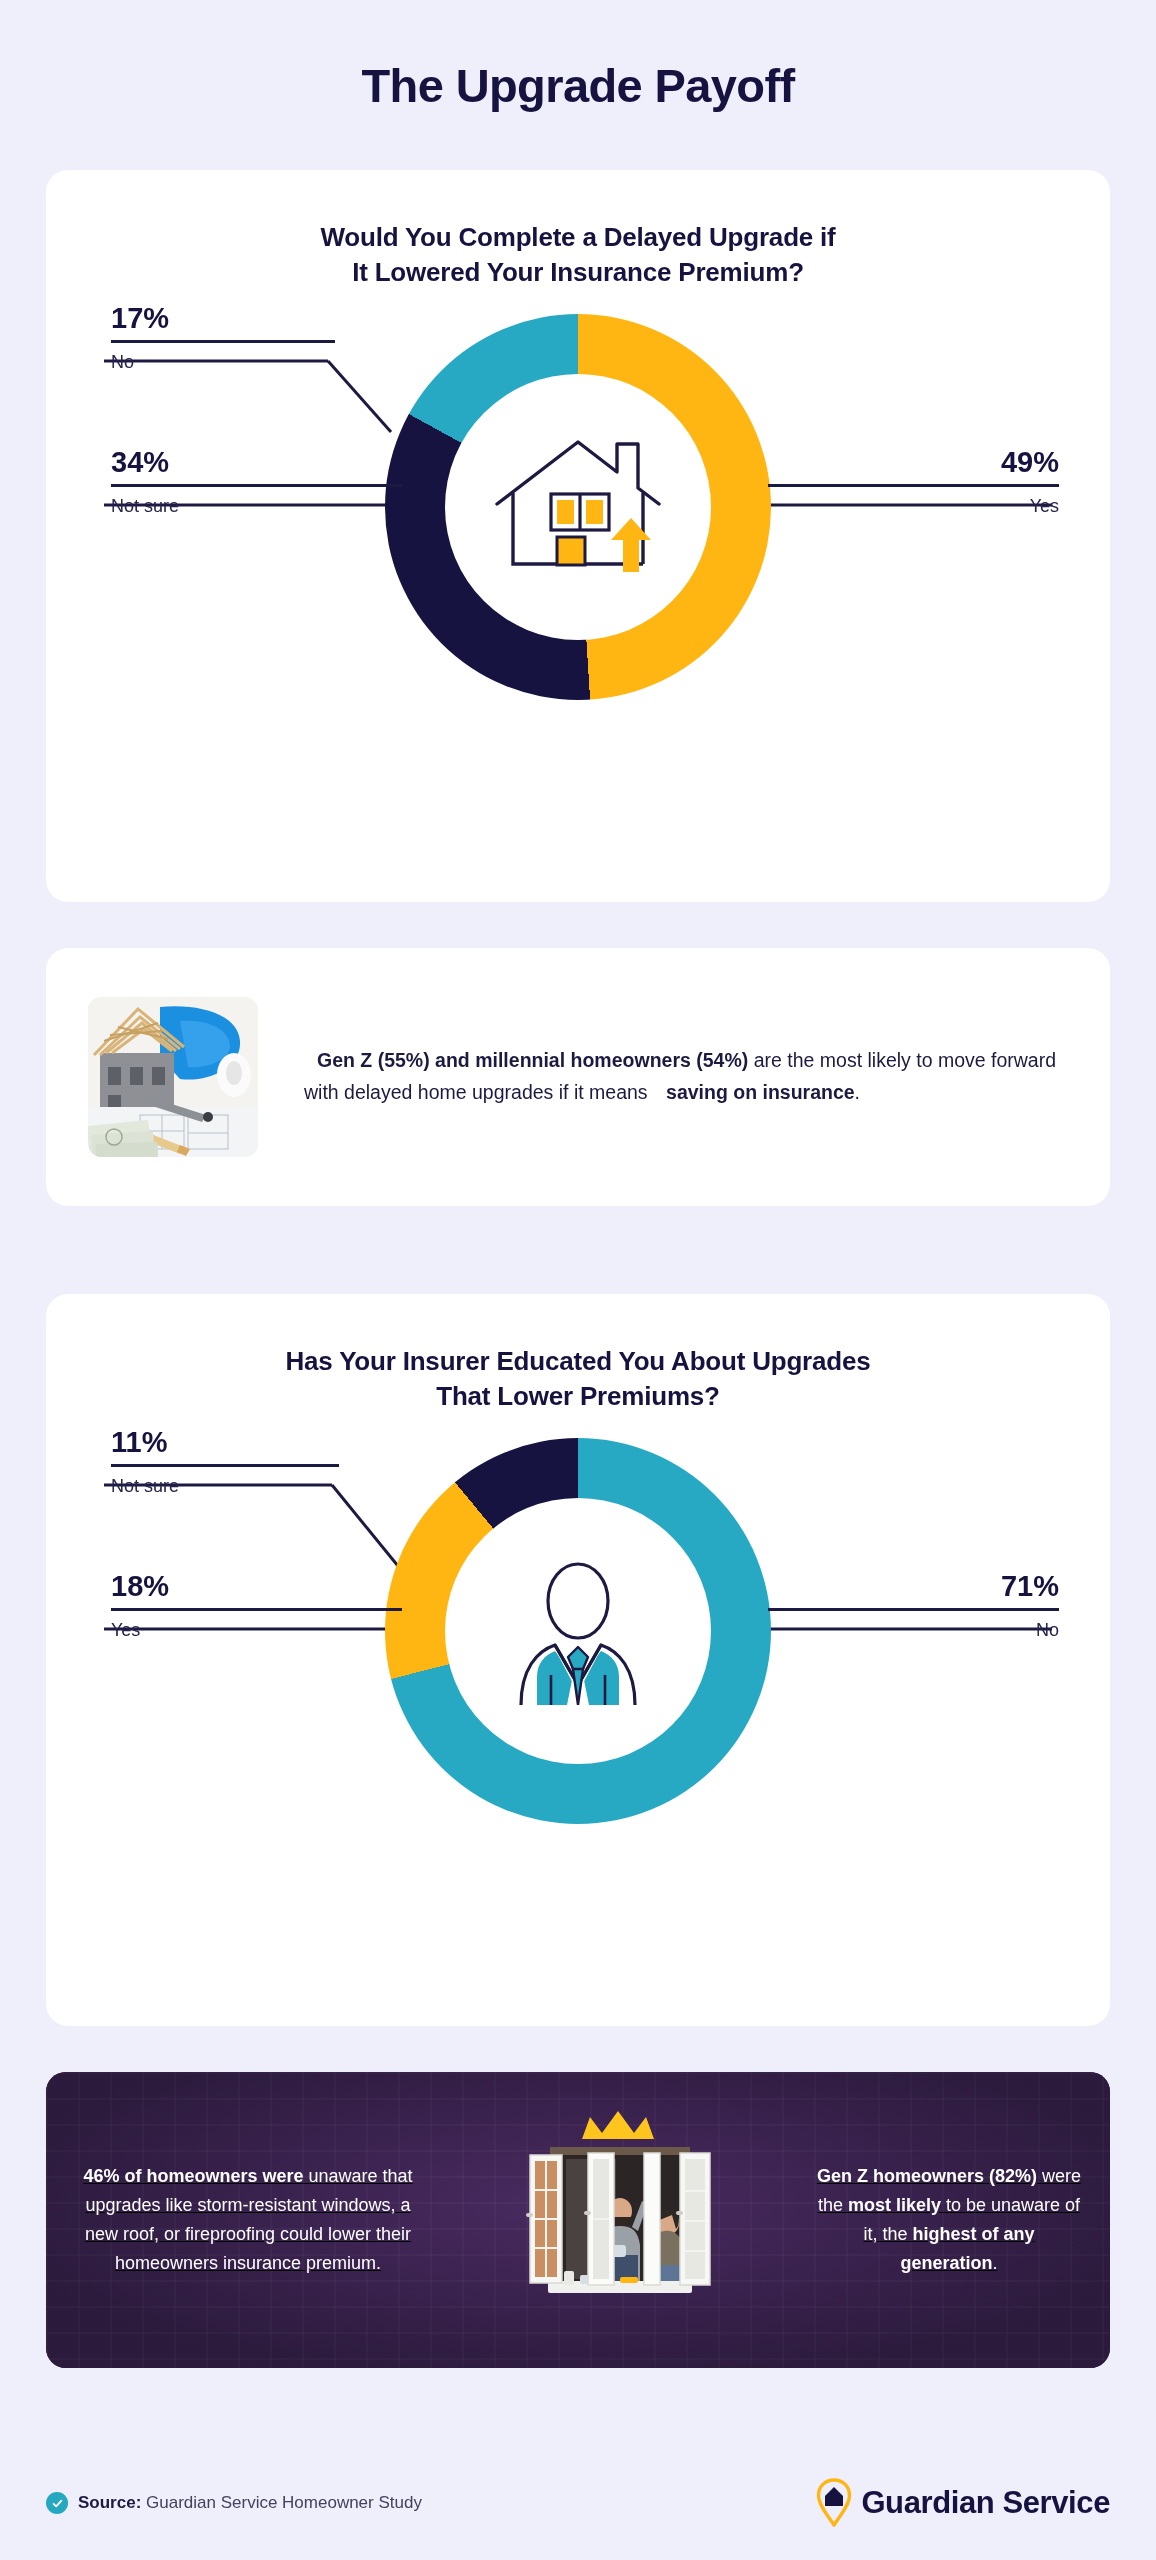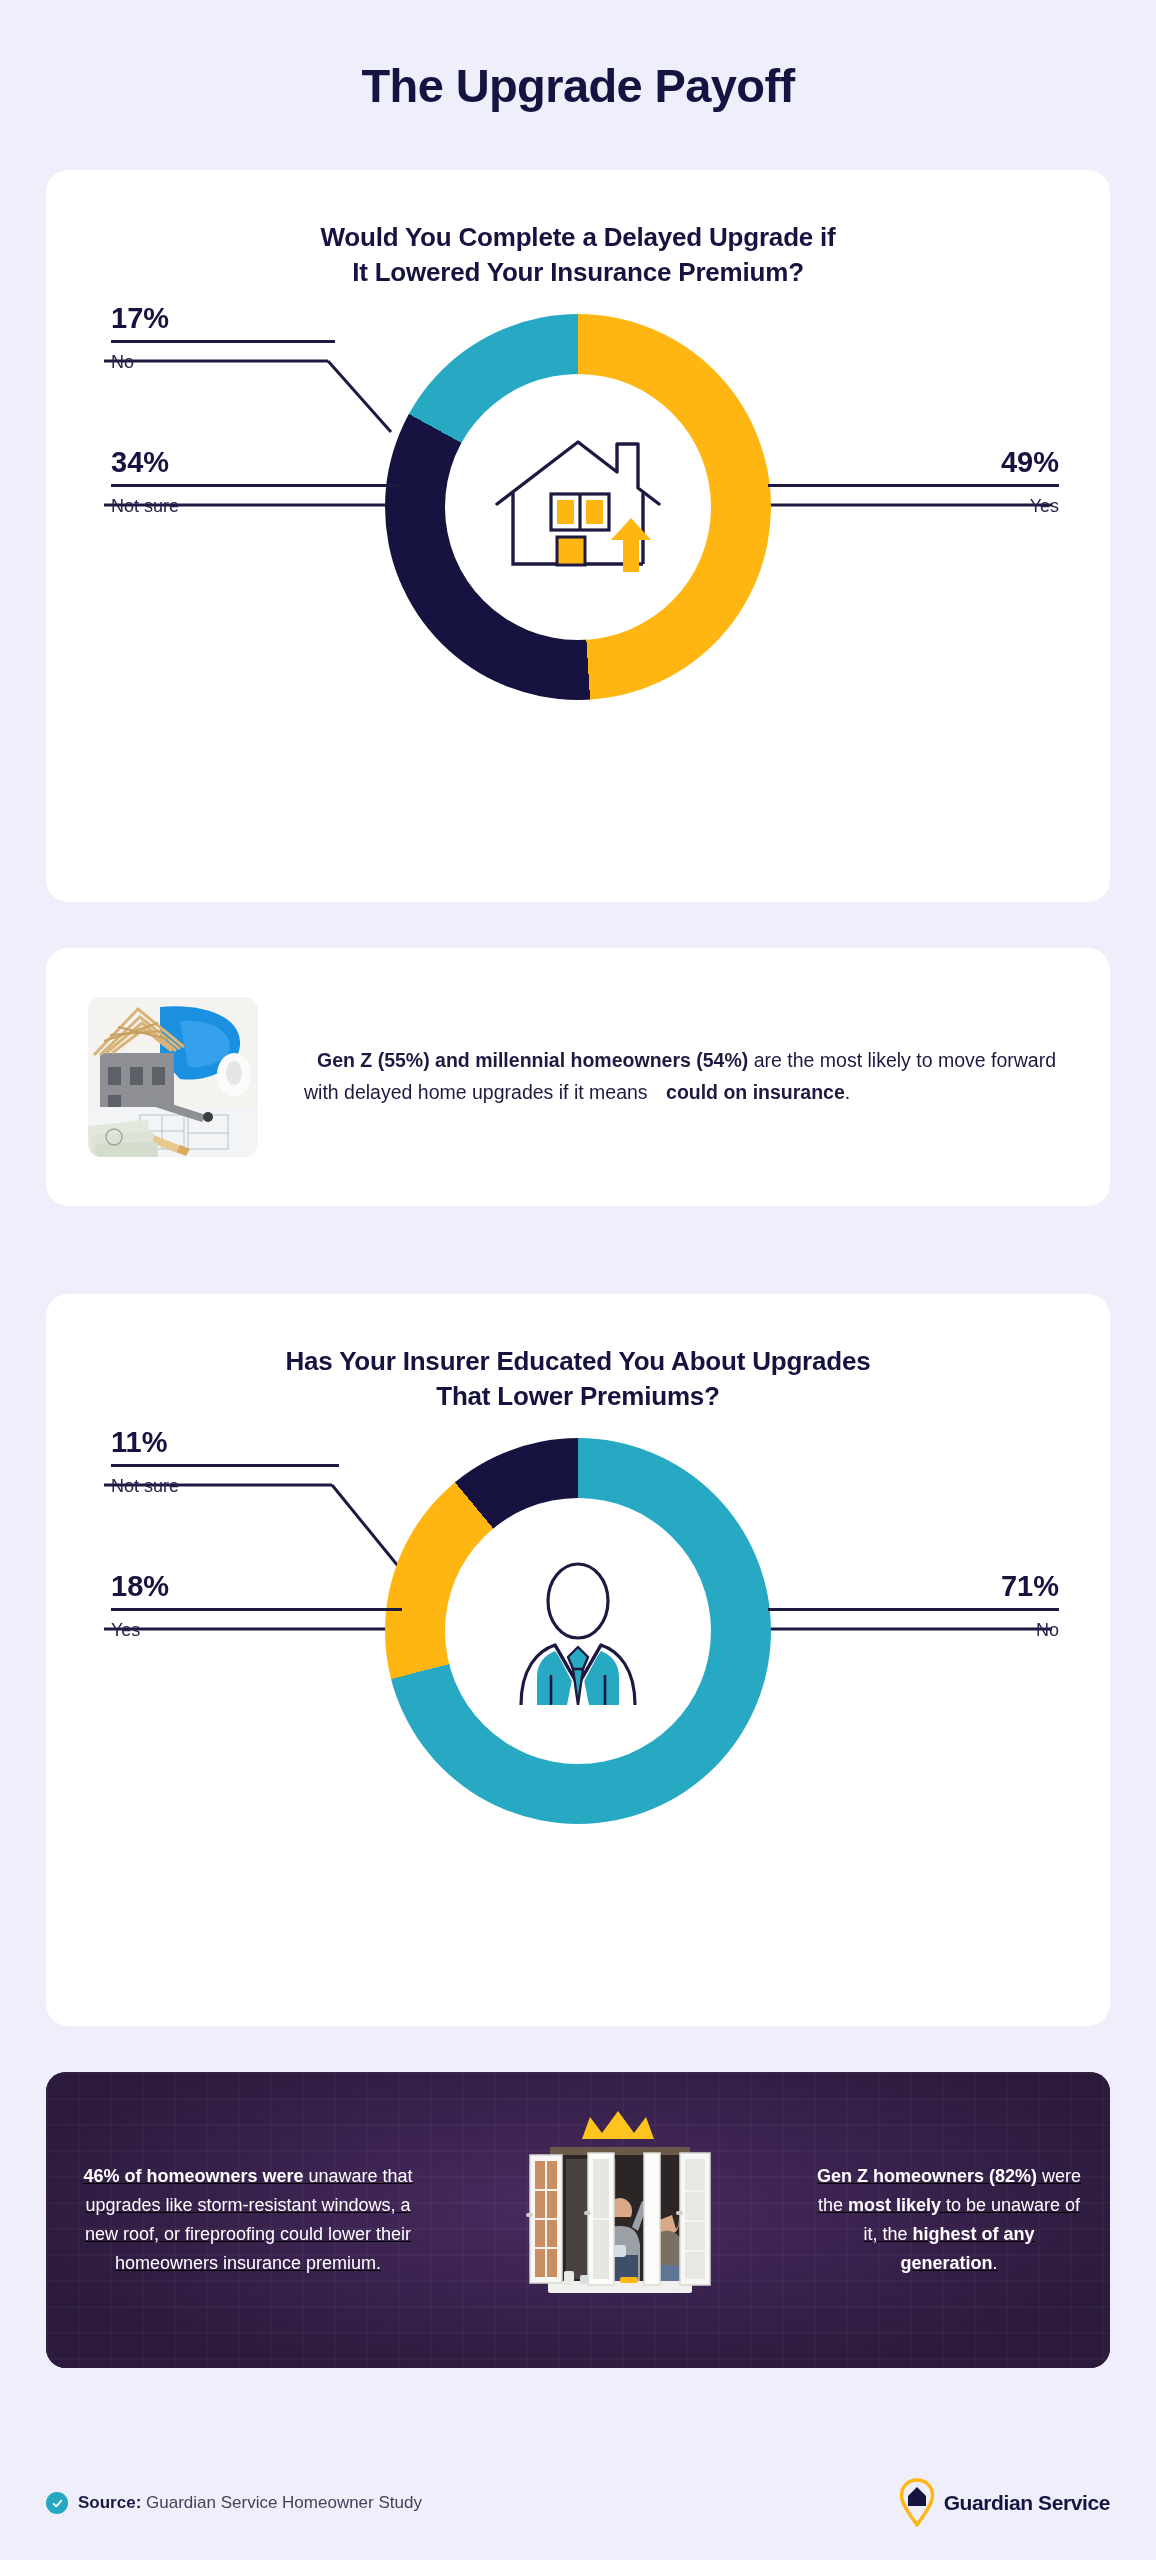--- a/index.html
+++ b/index.html
@@ -220,21 +220,21 @@
     display: flex;
     align-items: center;
     justify-content: center;
   }
   .logo {
     display: flex;
     align-items: center;
     gap: 9px;
   }
   .logo-word {
-    font-size: 21px;
+    font-size: 31px;
     font-weight: 700;
     color: #161340;
     letter-spacing: -0.4px;
   }
 </style>
 </head>
 <body>
 
 <div class="page-title">The Upgrade Payoff</div>
 
@@ -345,21 +345,21 @@
 
         <g>
           <rect x="0" y="126" width="62" height="30" rx="2" fill="#e3e8dd" transform="rotate(-6 31 141)"></rect>
           <rect x="4" y="136" width="62" height="30" rx="2" fill="#dce3d6" transform="rotate(-4 35 151)"></rect>
           <rect x="8" y="146" width="62" height="30" rx="2" fill="#d4dccd" transform="rotate(-2 39 161)"></rect>
           <circle cx="26" cy="140" r="8" fill="none" stroke="#9aa891" stroke-width="1.4"></circle>
         </g>
       </svg>
     </div>
     <div class="insight-text">
-      <b>Gen Z (55%) and millennial homeowners (54%)</b><span> are the most likely to move forward with delayed home upgrades if it means </span><b>could on insurance</b><span>.</span>
+      <b>Gen Z (55%) and millennial homeowners (54%)</b><span> are the most likely to move forward with delayed home upgrades if it means </span><b>saving on insurance</b><span>.</span>
     </div>
   </div>
 </div>
 
 <div class="card" id="chart-card-2">
   <div class="chart-heading">
     <div>Has Your Insurer Educated You About Upgrades</div>
     <div>That Lower Premiums?</div>
   </div>
 

